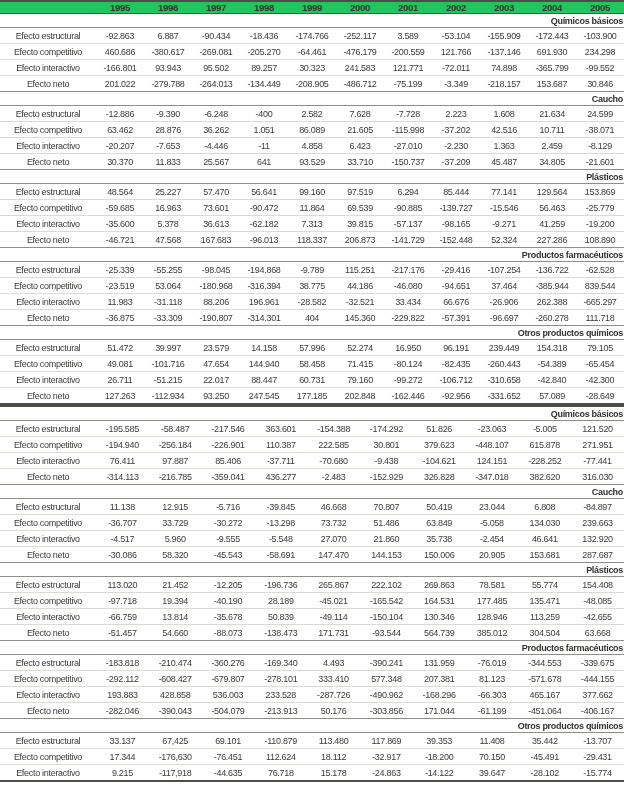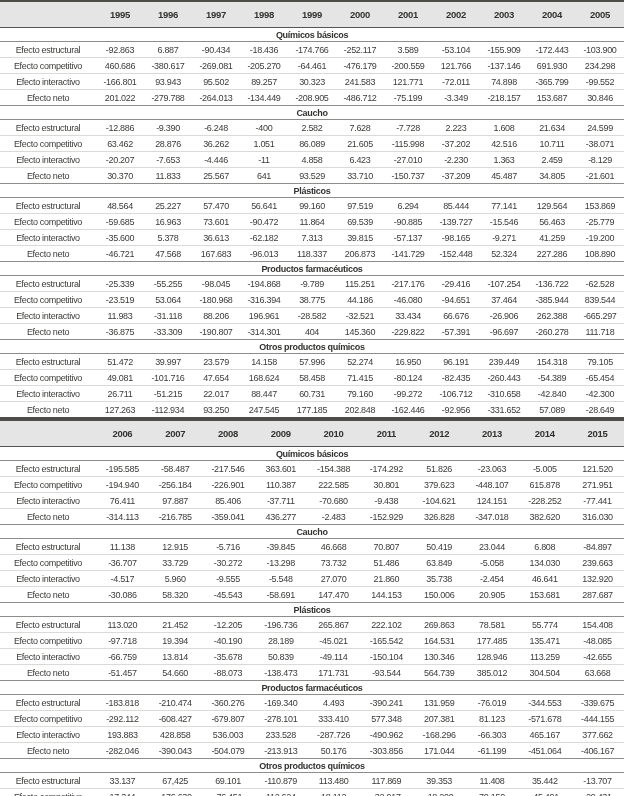--- a/index.html
+++ b/index.html
@@ -9,30 +9,30 @@
     border-collapse:collapse;
     table-layout:fixed;
     font-family:"Liberation Sans","DejaVu Sans",sans-serif;
     font-size:9px;
     color:#3c3b39;
     letter-spacing:-0.3px;
     border-top:2px solid #4e4c49;
     border-bottom:2px solid #4e4c49;
   }
   tr.year-row th{
-    background:#e5e5e5;
+    background:#22c55e;
     font-weight:bold;
     font-size:9.5px;
     color:#333230;
-    padding:7px 1px;
+    padding:0 1px;
     border-bottom:1px solid #565450;
   }
   tr.section-row td{
     font-weight:bold;
-    text-align:center;
+    text-align:right;
     font-size:9px;
     color:#333230;
     padding:1.5px 1px;
     border-top:1px solid #8f8d89;
     border-bottom:1px solid #8f8d89;
   }
   tr.data-row td{
     text-align:center;
     padding:2.5px 1px;
     border-bottom:1px solid #dcdad6;
@@ -328,21 +328,21 @@
             <td>96.191</td>
             <td>239.449</td>
             <td>154.318</td>
             <td>79.105</td>
           </tr>
           <tr class="data-row">
             <td class="label">Efecto competitivo</td>
             <td>49.081</td>
             <td>-101.716</td>
             <td>47.654</td>
-            <td>168.624</td>
+            <td>144.940</td>
             <td>58.458</td>
             <td>71.415</td>
             <td>-80.124</td>
             <td>-82.435</td>
             <td>-260.443</td>
             <td>-54.389</td>
             <td>-65.454</td>
           </tr>
           <tr class="data-row">
             <td class="label">Efecto interactivo</td>
@@ -382,33 +382,20 @@
           <col>
           <col>
           <col>
           <col>
           <col>
           <col>
           <col>
           <col>
         </colgroup>
         <tbody>
-          <tr class="year-row">
-            <th></th>
-            <th>2006</th>
-            <th>2007</th>
-            <th>2008</th>
-            <th>2009</th>
-            <th>2010</th>
-            <th>2011</th>
-            <th>2012</th>
-            <th>2013</th>
-            <th>2014</th>
-            <th>2015</th>
-          </tr>
           <tr class="section-row">
             <td colspan="11">Químicos básicos</td>
           </tr>
           <tr class="data-row">
             <td class="label">Efecto estructural</td>
             <td>-195.585</td>
             <td>-58.487</td>
             <td>-217.546</td>
             <td>363.601</td>
             <td>-154.388</td>

